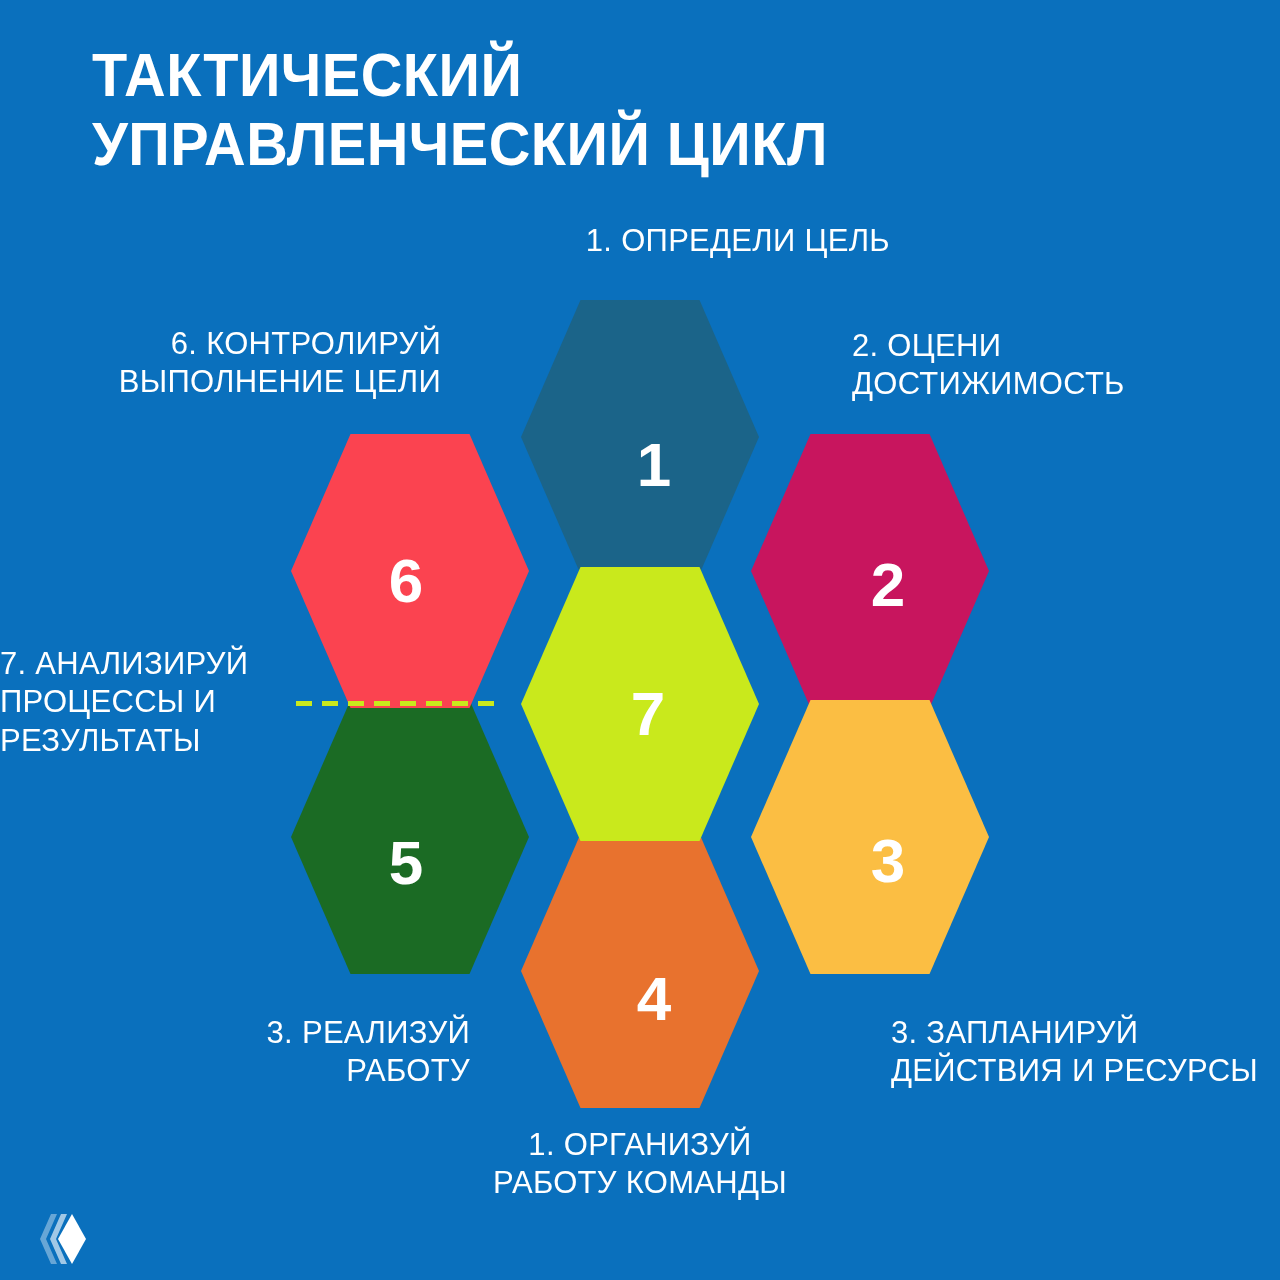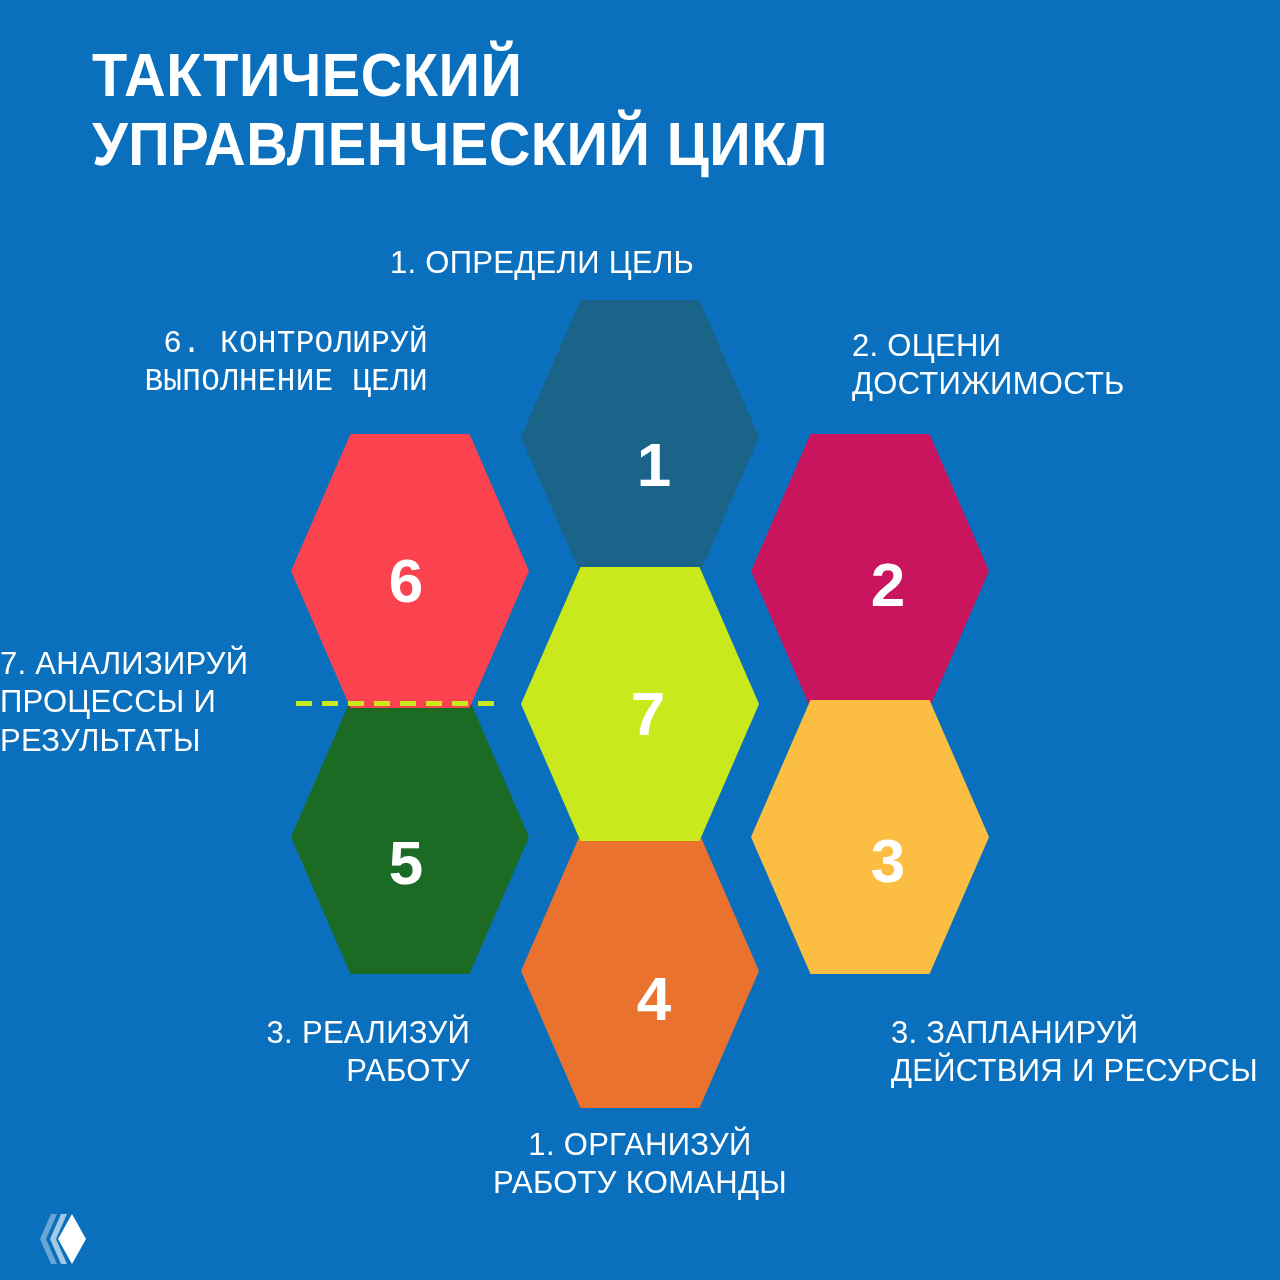--- a/index.html
+++ b/index.html
@@ -78,26 +78,26 @@
   .caption {
     position:absolute;
     color:#ffffff;
     font-size:31px;
     line-height:1.24;
     font-weight:400;
     letter-spacing:0.3px;
     white-space:pre-line;
     font-family:"Liberation Sans", sans-serif;
   }
-  #cap1 { left:390px; top:244px; width:500px; text-align:left; }
+  #cap1 { left:390px; top:222px; width:500px; text-align:right; }
   #cap2 { left:852px; top:327px; width:360px; text-align:left; }
   #cap3 { left:891px; top:1014px; width:400px; text-align:left; }
   #cap4 { left:440px; top:1126px; width:400px; text-align:center; }
   #cap5 { left:100px; top:1014px; width:370px; text-align:right; }
-  #cap6 { left:18px; top:325px; width:410px; text-align:right;font-family:Liberation Mono, monospace; }
+  #cap6 { left:31px; top:325px; width:410px; text-align:right; }
   #cap7 { left:0px;  top:645px; width:300px; }
 
   
   #logo {
     position:absolute;
     left:34px; top:1210px;
     width:56px; height:58px;
   }
 </style>
 </head>

